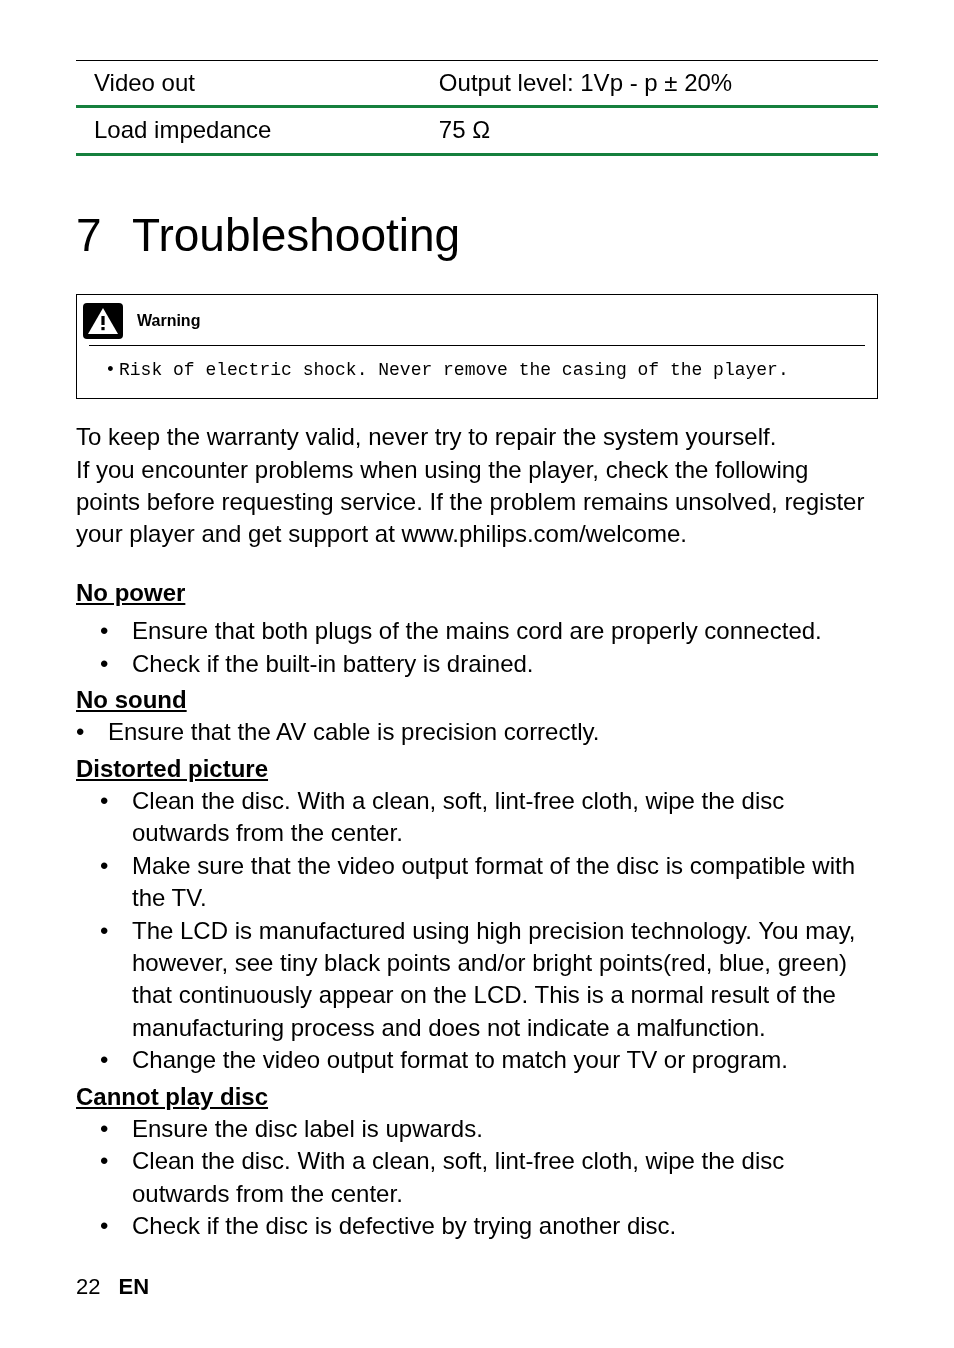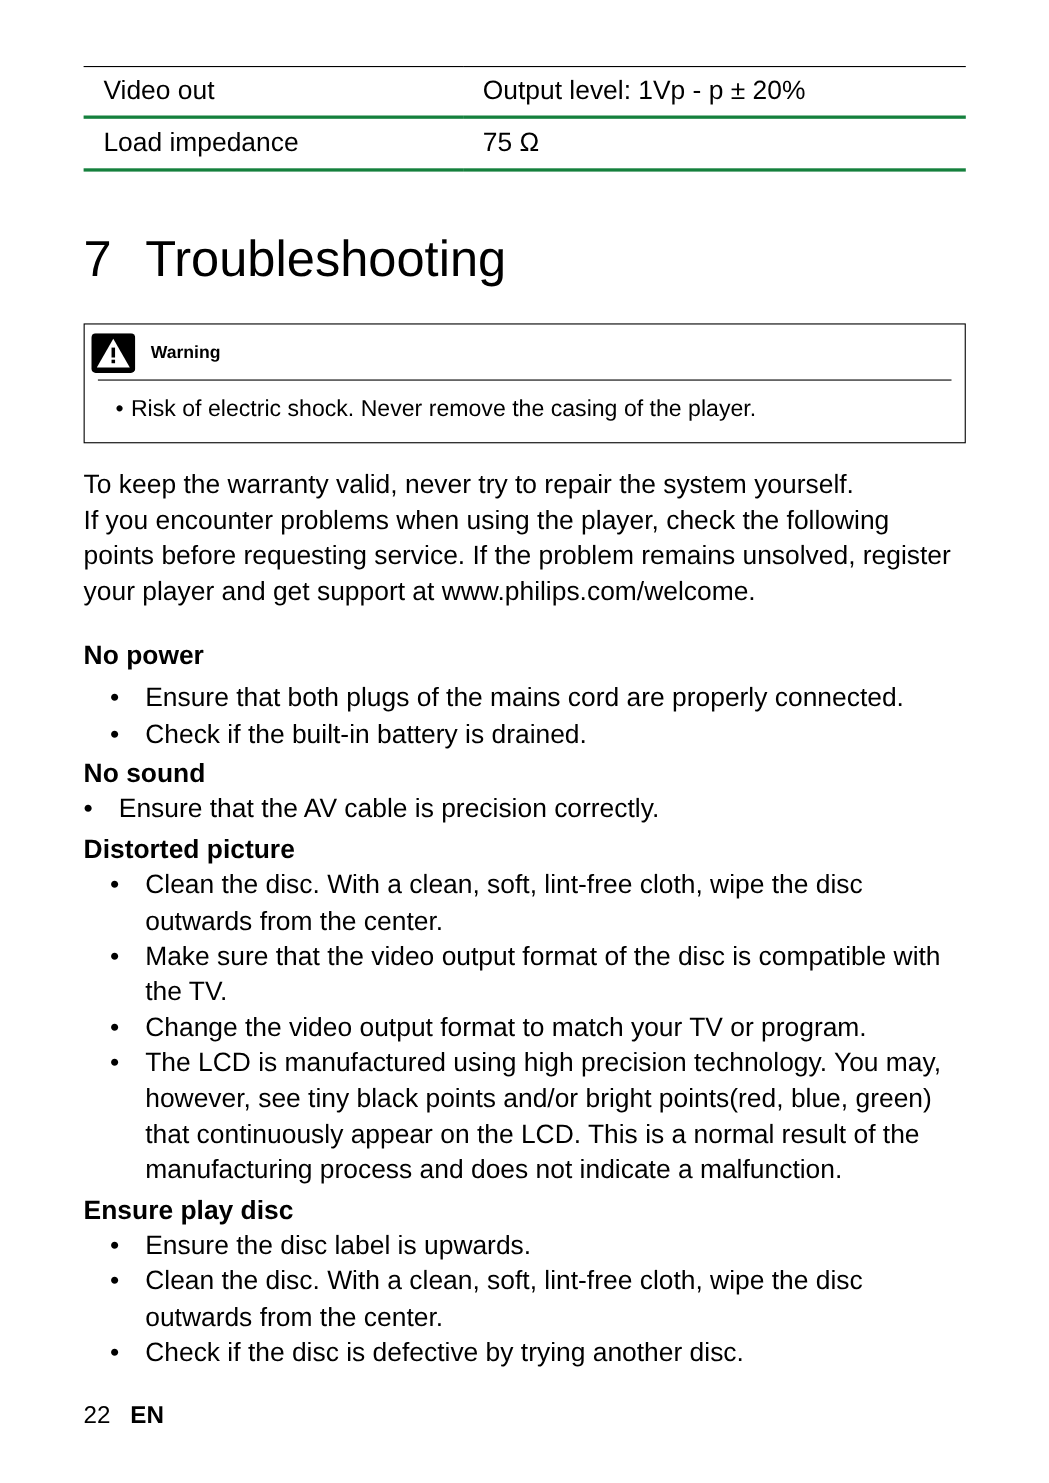--- a/index.html
+++ b/index.html
@@ -61,32 +61,34 @@
       font-weight: 600;
       font-size: 16px;
       margin-left: 14px;
     }
     .callout-rule {
       border-top: 1px solid #000;
       margin: 0 12px 0 12px;
     }
     .callout-body {
       padding: 12px 16px 16px 28px;
-      font-size: 21px;
+      font-size: 18px;
+      font-family: Liberation Mono, monospace;
     }
     .callout-body .bullet-dot {
       display: inline-block;
       width: 14px;
     }
     .intro {
       margin-bottom: 26px;
     }
     .sect-title {
       font-weight: 600;
       margin-top: 4px;
+      text-decoration: underline;
     }
     ul.tbullets {
       list-style: none;
       padding-left: 0;
     }
     ul.tbullets li {
       position: relative;
       padding-left: 56px;
     }
     ul.tbullets li::before {
@@ -165,25 +167,25 @@
 
 <div class="sect-title">No sound</div>
 <ul class="tbullets tight">
   <li>Ensure that the AV cable is precision correctly.</li>
 </ul>
 
 <div class="sect-title">Distorted picture</div>
 <ul class="tbullets">
   <li>Clean the disc. With a clean, soft, lint-free cloth, wipe the disc outwards from the center.</li>
   <li>Make sure that the video output format of the disc is compatible with the TV.</li>
+  <li>The LCD is manufactured using high precision technology. You may, however, see tiny black points and/or bright points(red, blue, green) that continuously appear on the LCD. This is a normal result of the manufacturing process and does not indicate a malfunction.</li>
   <li>Change the video output format to match your TV or program.</li>
-  <li>The LCD is manufactured using high precision technology. You may, however, see tiny black points and/or bright points(red, blue, green) that continuously appear on the LCD. This is a normal result of the manufacturing process and does not indicate a malfunction.</li>
 </ul>
 
-<div class="sect-title">Ensure play disc</div>
+<div class="sect-title">Cannot play disc</div>
 <ul class="tbullets">
   <li>Ensure the disc label is upwards.</li>
   <li>Clean the disc. With a clean, soft, lint-free cloth, wipe the disc outwards from the center.</li>
   <li>Check if the disc is defective by trying another disc.</li>
 </ul>
 
 <div class="footer">
   <span class="pg">22</span><span class="lang">EN</span>
 </div>
 

